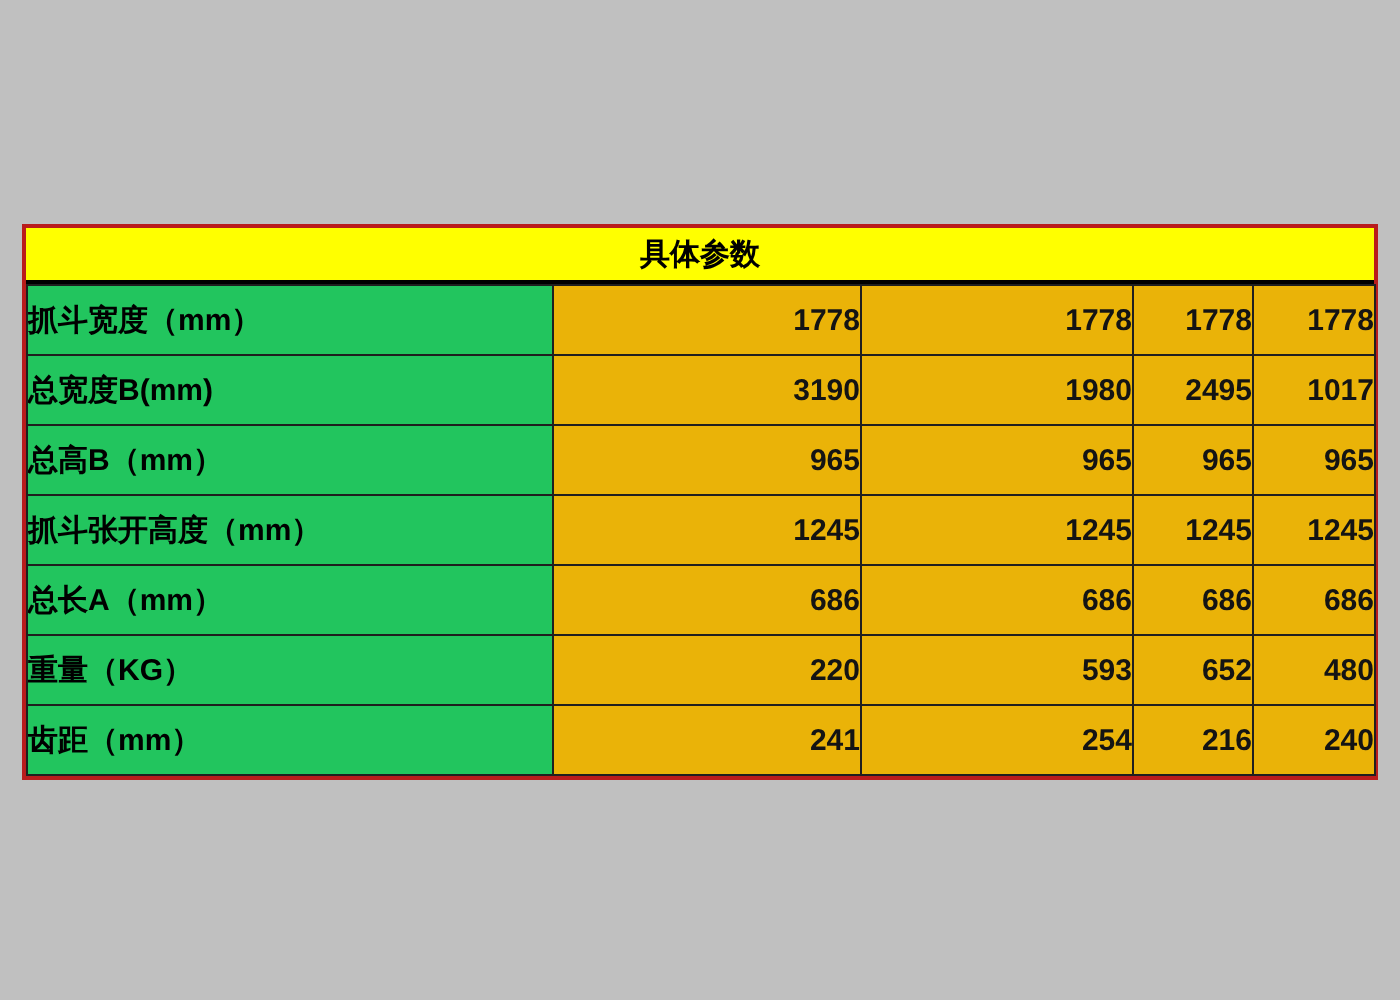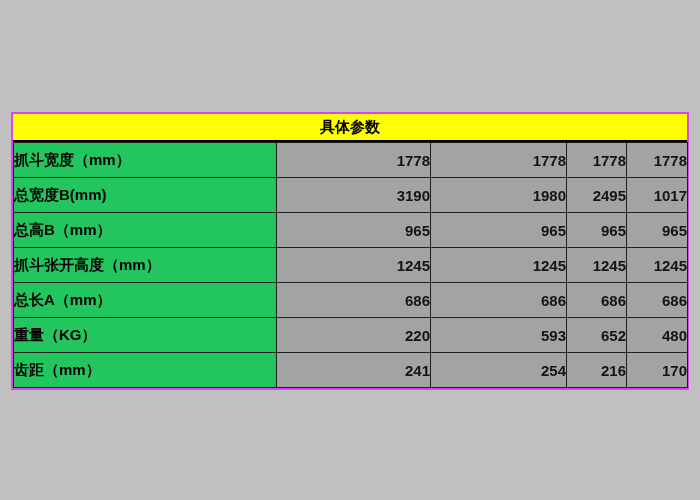--- a/index.html
+++ b/index.html
@@ -13,21 +13,21 @@
     overflow: hidden;
     background: #c0c0c0;
     font-family: "Liberation Sans", "DejaVu Sans", sans-serif;
   }
   .panel {
     position: absolute;
     left: 11px;
     top: 112px;
     width: 678px;
     box-sizing: border-box;
-    border: 2px solid #d946ef;
+    border: 2px solid #b91c1c;
   }
   .title-bar {
     height: 26px;
     background: #ffff00;
     border-bottom: 2px solid #000000;
     display: flex;
     align-items: center;
     justify-content: center;
     font-size: 15px;
     font-weight: bold;
@@ -48,21 +48,21 @@
     overflow: hidden;
     white-space: nowrap;
   }
   td.label-cell {
     background: #22c55e;
     color: #000000;
     text-align: left;
     padding-left: 5px;
   }
   td.value-cell {
-    background: #a3a3a3;
+    background: #eab308;
     color: #141414;
     text-align: right;
     padding-right: 6px;
   }
 </style>
 </head>
 <body>
 
 <div class="panel">
   <div class="title-bar">
@@ -117,17 +117,17 @@
         <td class="value-cell">220</td>
         <td class="value-cell">593</td>
         <td class="value-cell">652</td>
         <td class="value-cell">480</td>
       </tr>
       <tr>
         <td class="label-cell">齿距（mm）</td>
         <td class="value-cell">241</td>
         <td class="value-cell">254</td>
         <td class="value-cell">216</td>
-        <td class="value-cell">170</td>
+        <td class="value-cell">240</td>
       </tr>
     </tbody>
   </table>
 </div>
 
 </body></html>

